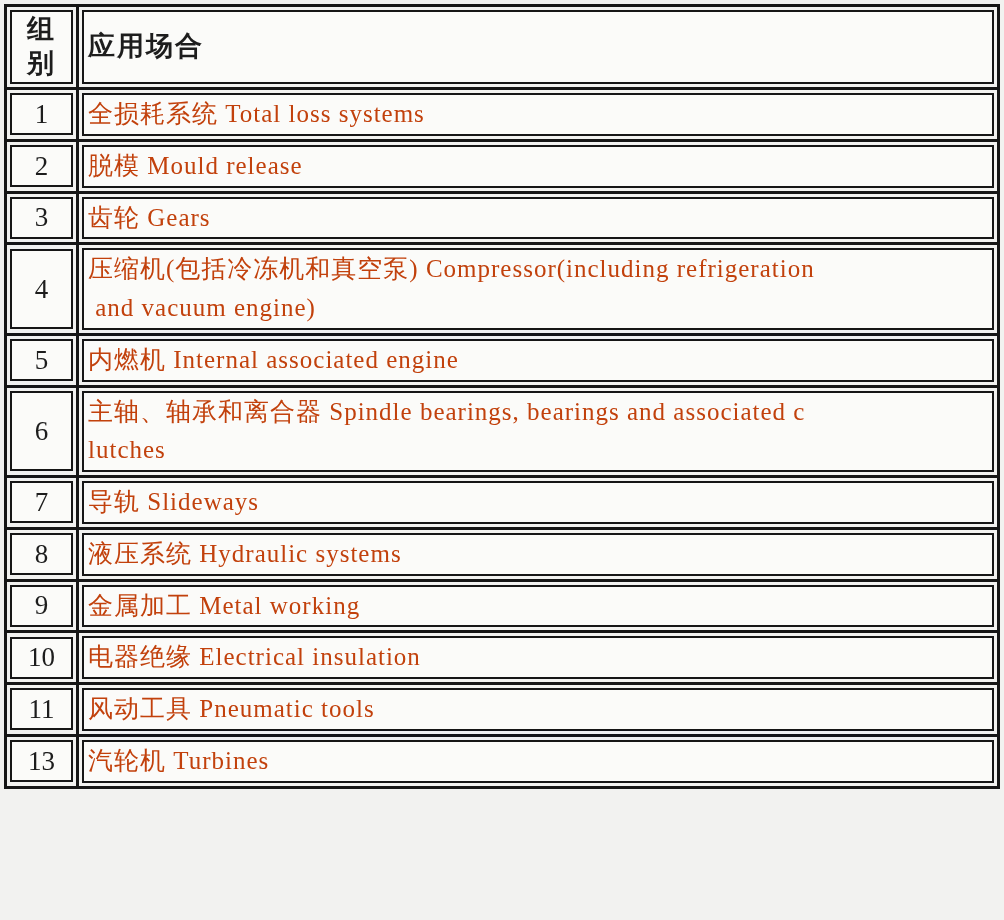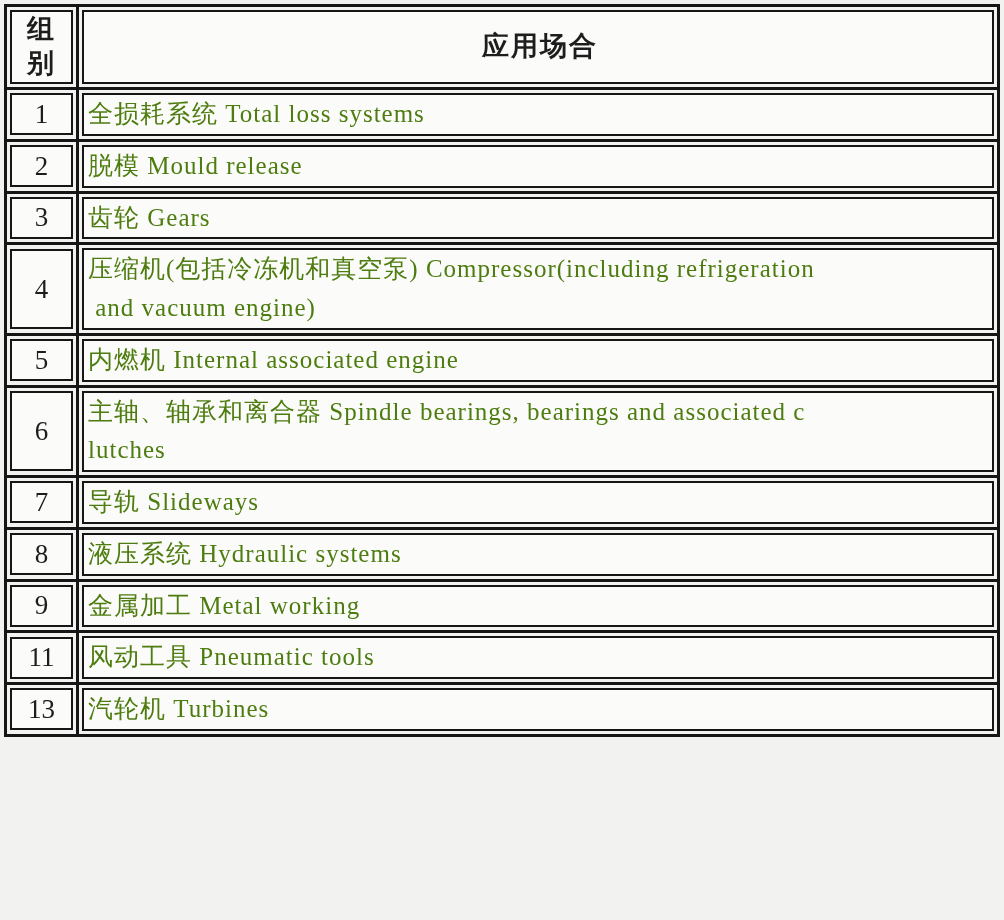--- a/index.html
+++ b/index.html
@@ -53,21 +53,21 @@
     justify-content: center;
     font-size: 27px;
     color: #1d1d1d;
   }
   .app-inner {
     flex-direction: column;
     align-items: flex-start;
     justify-content: center;
     padding-left: 4px;
     font-size: 25px;
-    color: #4d7c0f;
+    color: #c2410c;
     letter-spacing: 1px;
     line-height: 1.55;
   }
   .app-inner div { white-space: pre; }
   tr.tall .inner { min-height: 76px; }
   .hdr-text {
     font-size: 27px;
     color: #1d1d1d;
     letter-spacing: 2px;
   }
@@ -83,21 +83,21 @@
     </colgroup>
     <thead>
       <tr class="hdr">
         <th>
           <div class="inner num-inner hdr-text">
             <span>组</span>
             <span>别</span>
           </div>
         </th>
         <th>
-          <div class="inner app-inner hdr-text" style="align-items:center;">
+          <div class="inner app-inner hdr-text" style="align-items:flex-start;">
             <div>应用场合</div>
           </div>
         </th>
       </tr>
     </thead>
     <tbody>
   <tr>
     <td>
       <div class="inner num-inner">
         <span>1</span>
@@ -209,20 +209,32 @@
         <span>9</span>
       </div>
     </td>
     <td>
       <div class="inner app-inner">
               <div>金属加工 Metal working</div>
             </div>
     </td>
   </tr>
 
+  <tr>
+    <td>
+      <div class="inner num-inner">
+        <span>10</span>
+      </div>
+    </td>
+    <td>
+      <div class="inner app-inner">
+              <div>电器绝缘 Electrical insulation</div>
+            </div>
+    </td>
+  </tr>
 
   <tr>
     <td>
       <div class="inner num-inner">
         <span>11</span>
       </div>
     </td>
     <td>
       <div class="inner app-inner">
               <div>风动工具 Pneumatic tools</div>

